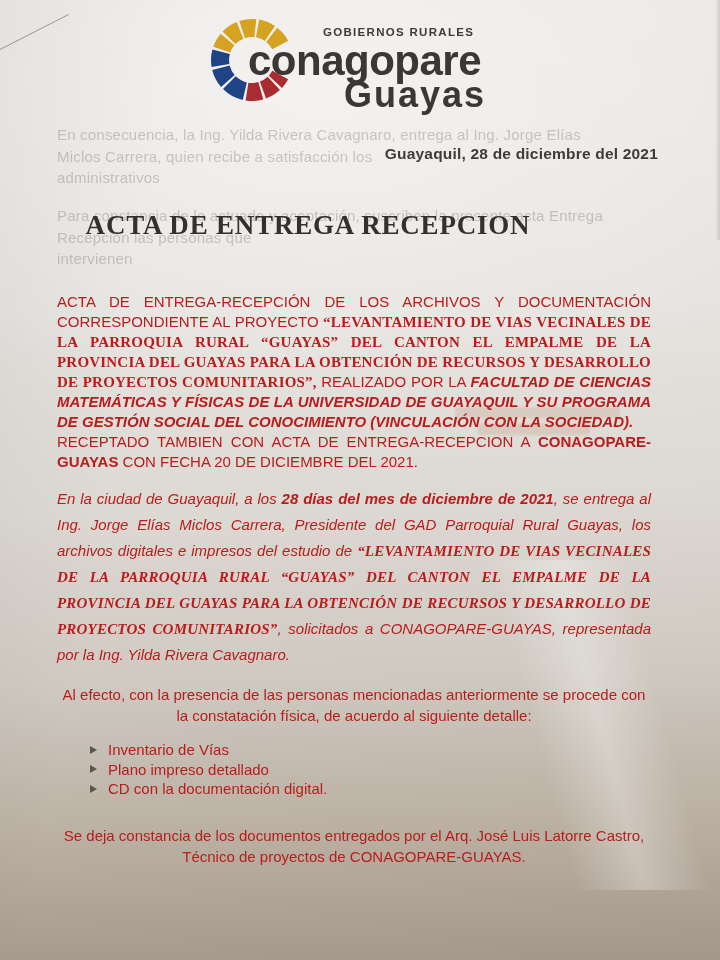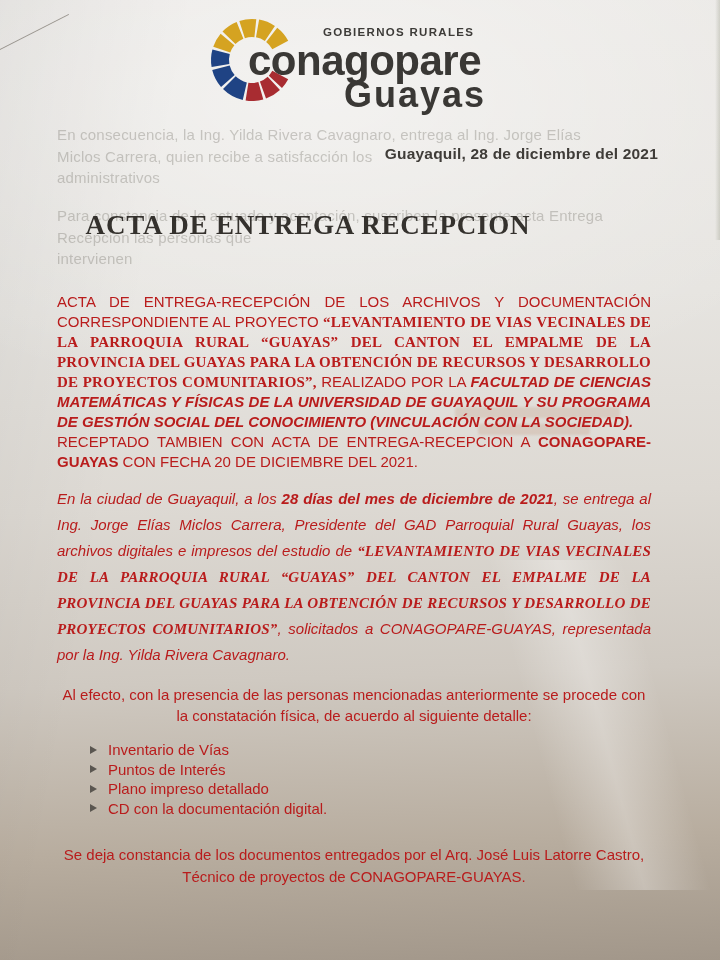--- a/index.html
+++ b/index.html
@@ -106,24 +106,20 @@
     <p class="para p1"><span class="run-r">ACTA DE ENTREGA-RECEPCIÓN DE LOS ARCHIVOS Y DOCUMENTACIÓN CORRESPONDIENTE AL PROYECTO </span><span class="run-sb">“LEVANTAMIENTO DE VIAS VECINALES DE LA PARROQUIA RURAL “GUAYAS” DEL CANTON EL EMPALME DE LA PROVINCIA DEL GUAYAS PARA LA OBTENCIÓN DE RECURSOS Y DESARROLLO DE PROYECTOS COMUNITARIOS”, </span><span class="run-r">REALIZADO POR LA </span><span class="run-bi">FACULTAD DE CIENCIAS MATEMÁTICAS Y FÍSICAS DE LA UNIVERSIDAD DE GUAYAQUIL Y SU PROGRAMA DE GESTIÓN SOCIAL DEL CONOCIMIENTO (VINCULACIÓN CON LA SOCIEDAD).</span><br><span class="run-r">RECEPTADO TAMBIEN CON ACTA DE ENTREGA-RECEPCION A </span><span class="run-b">CONAGOPARE-GUAYAS</span><span class="run-r"> CON FECHA 20 DE DICIEMBRE DEL 2021.</span></p>
     <p class="para p2"><span class="run-r">En la ciudad de Guayaquil, a los </span><span class="run-b">28 días del mes de diciembre de 2021</span><span class="run-r">, se entrega al Ing. Jorge Elías Miclos Carrera, Presidente del GAD Parroquial Rural Guayas, los archivos digitales e impresos del estudio de </span><span class="run-sb">“LEVANTAMIENTO DE VIAS VECINALES DE LA PARROQUIA RURAL “GUAYAS” DEL CANTON EL EMPALME DE LA PROVINCIA DEL GUAYAS PARA LA OBTENCIÓN DE RECURSOS Y DESARROLLO DE PROYECTOS COMUNITARIOS”</span><span class="run-r">, solicitados a CONAGOPARE-GUAYAS, representada por la Ing. Yilda Rivera Cavagnaro.</span></p>
     <p class="para p3">Al efecto, con la presencia de las personas mencionadas anteriormente se procede con la constatación física, de acuerdo al siguiente detalle:</p>
     <ul class="doc-list">
         <li>
           <span class="bullet-tri"></span>
           <span>Inventario de Vías</span>
         </li>
         <li>
           <span class="bullet-tri"></span>
-          <span>Puntos de Interés</span>
-        </li>
-        <li>
-          <span class="bullet-tri"></span>
           <span>Plano impreso detallado</span>
         </li>
         <li>
           <span class="bullet-tri"></span>
           <span>CD con la documentación digital.</span>
         </li>
       </ul>
     <p class="para closing">Se deja constancia de los documentos entregados por el Arq. José Luis Latorre Castro, Técnico de proyectos de CONAGOPARE-GUAYAS.</p>
   </div>
 

